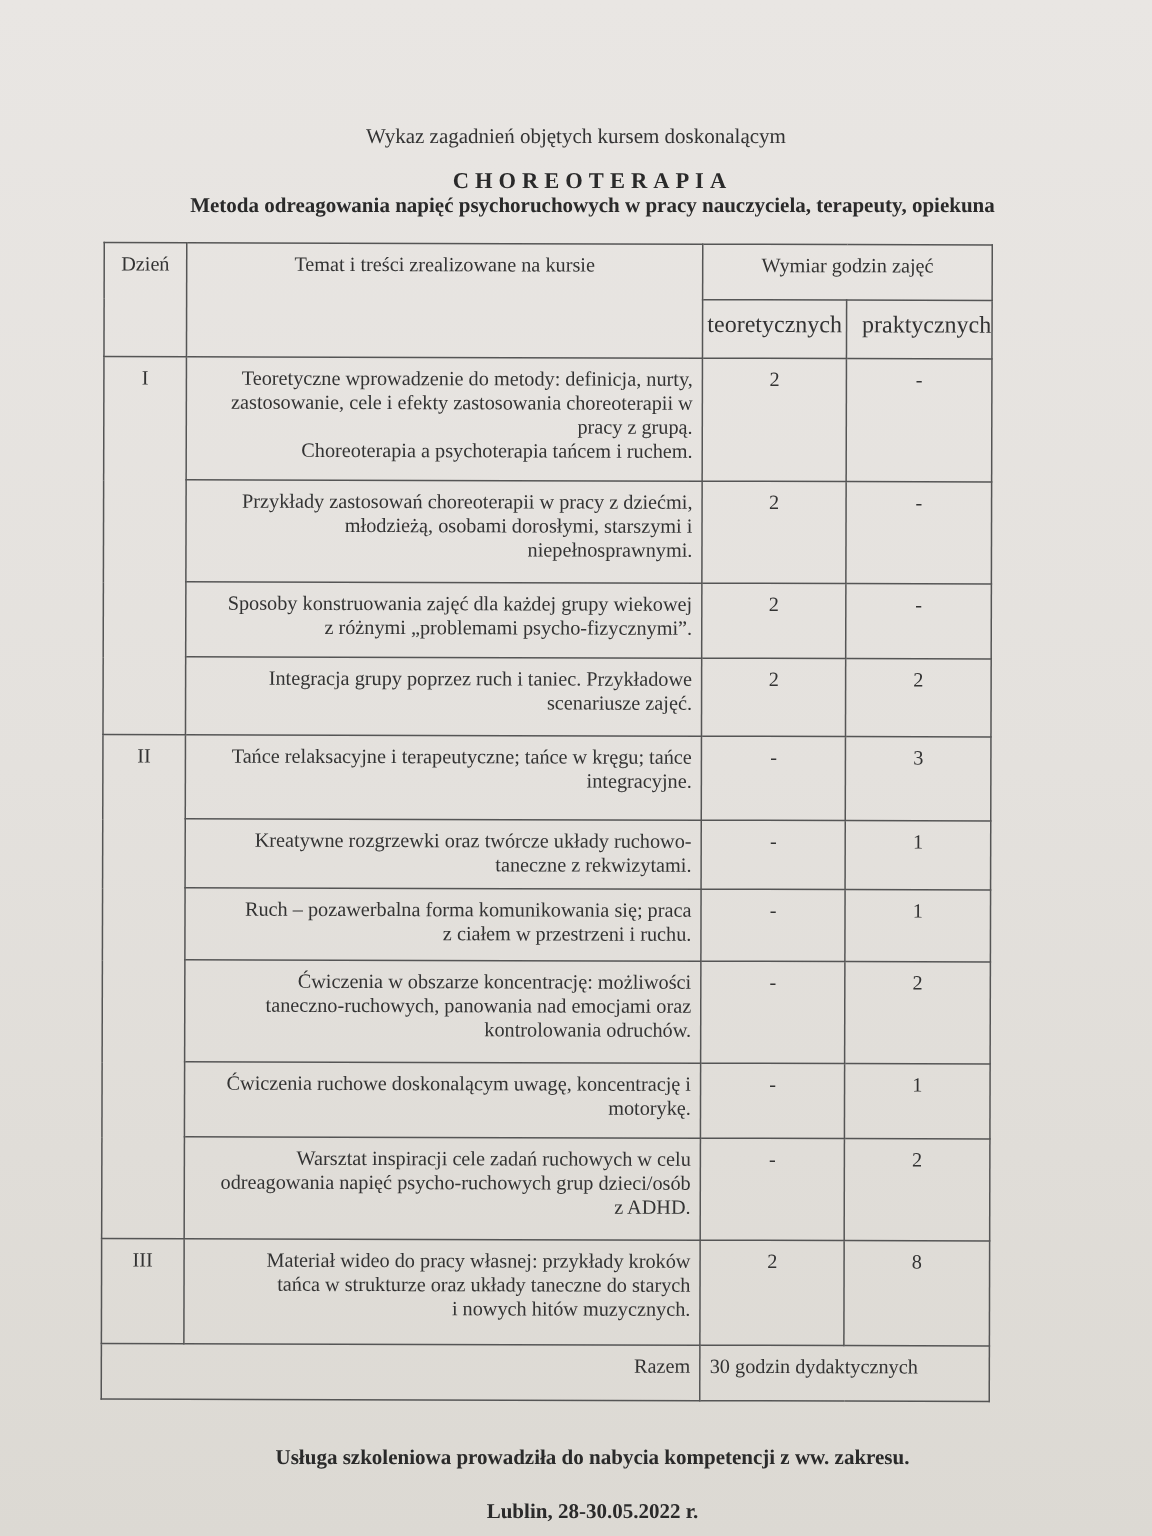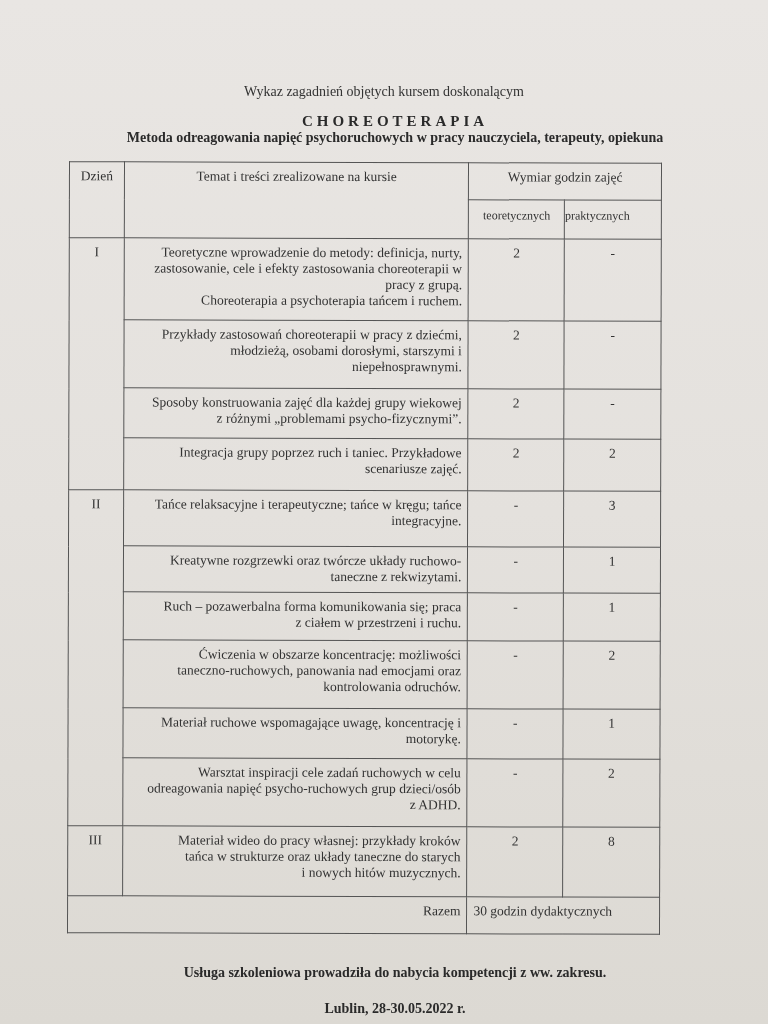--- a/index.html
+++ b/index.html
@@ -26,25 +26,25 @@
     table.main {
       position: absolute; left: 68px; top: 162px; width: 593px;
       border-collapse: collapse; font-size: 13.5px; color: #333;
       transform: rotate(0.15deg);
     }
     table.main td, table.main th {
       border: 1px solid #555; vertical-align: top; font-weight: normal;
       padding: 0;
     }
     .h1 { height: 30px; text-align: center; padding-top: 6px !important; }
-    .h2 { height: 30px; text-align: center; padding-top: 8px !important; font-size: 12px; }
+    .h2 { height: 30px; text-align: center; padding-top: 8px !important; font-size: 16px; }
     .col-day { width: 54px; text-align: center; margin-left: 48px; }
     .col-topic { width: 345px; }
     .col-teo { width: 95px; text-align: center; }
-    .col-pra { width: 96px; text-align: left; }
+    .col-pra { width: 96px; text-align: right; }
     td.day { text-align: center; padding-top: 6px !important; }
     td.topic { padding: 6px 6px 6px 8px !important; line-height: 16px; }
     td.num { text-align: center; padding-top: 6px !important; }
     td.total-label { text-align: right; padding: 6px 6px 14px 6px !important; }
     td.total-value { padding: 6px 6px 14px 6px !important; }
     .footer1 {
       position: absolute; top: 965px; left: 0; width: 790px;
       text-align: center; font-size: 14px; font-weight: bold; color: #2a2a2a;
     }
     .footer2 {
@@ -139,21 +139,21 @@
           <td class="topic">
             <span class="topic-line">Ćwiczenia w obszarze koncentrację: możliwości</span>
             <span class="topic-line">taneczno-ruchowych, panowania nad emocjami oraz</span>
             <span class="topic-line">kontrolowania odruchów.</span>
           </td>
           <td class="num">-</td>
           <td class="num">2</td>
         </tr>
         <tr style="height: 50px;">
           <td class="topic">
-            <span class="topic-line">Materiał ruchowe wspomagające uwagę, koncentrację i</span>
+            <span class="topic-line">Ćwiczenia ruchowe doskonalącym uwagę, koncentrację i</span>
             <span class="topic-line">motorykę.</span>
           </td>
           <td class="num">-</td>
           <td class="num">1</td>
         </tr>
         <tr style="height: 68px;">
           <td class="topic">
             <span class="topic-line">Warsztat inspiracji cele zadań ruchowych w celu</span>
             <span class="topic-line">odreagowania napięć psycho-ruchowych grup dzieci/osób</span>
             <span class="topic-line">z ADHD.</span>

